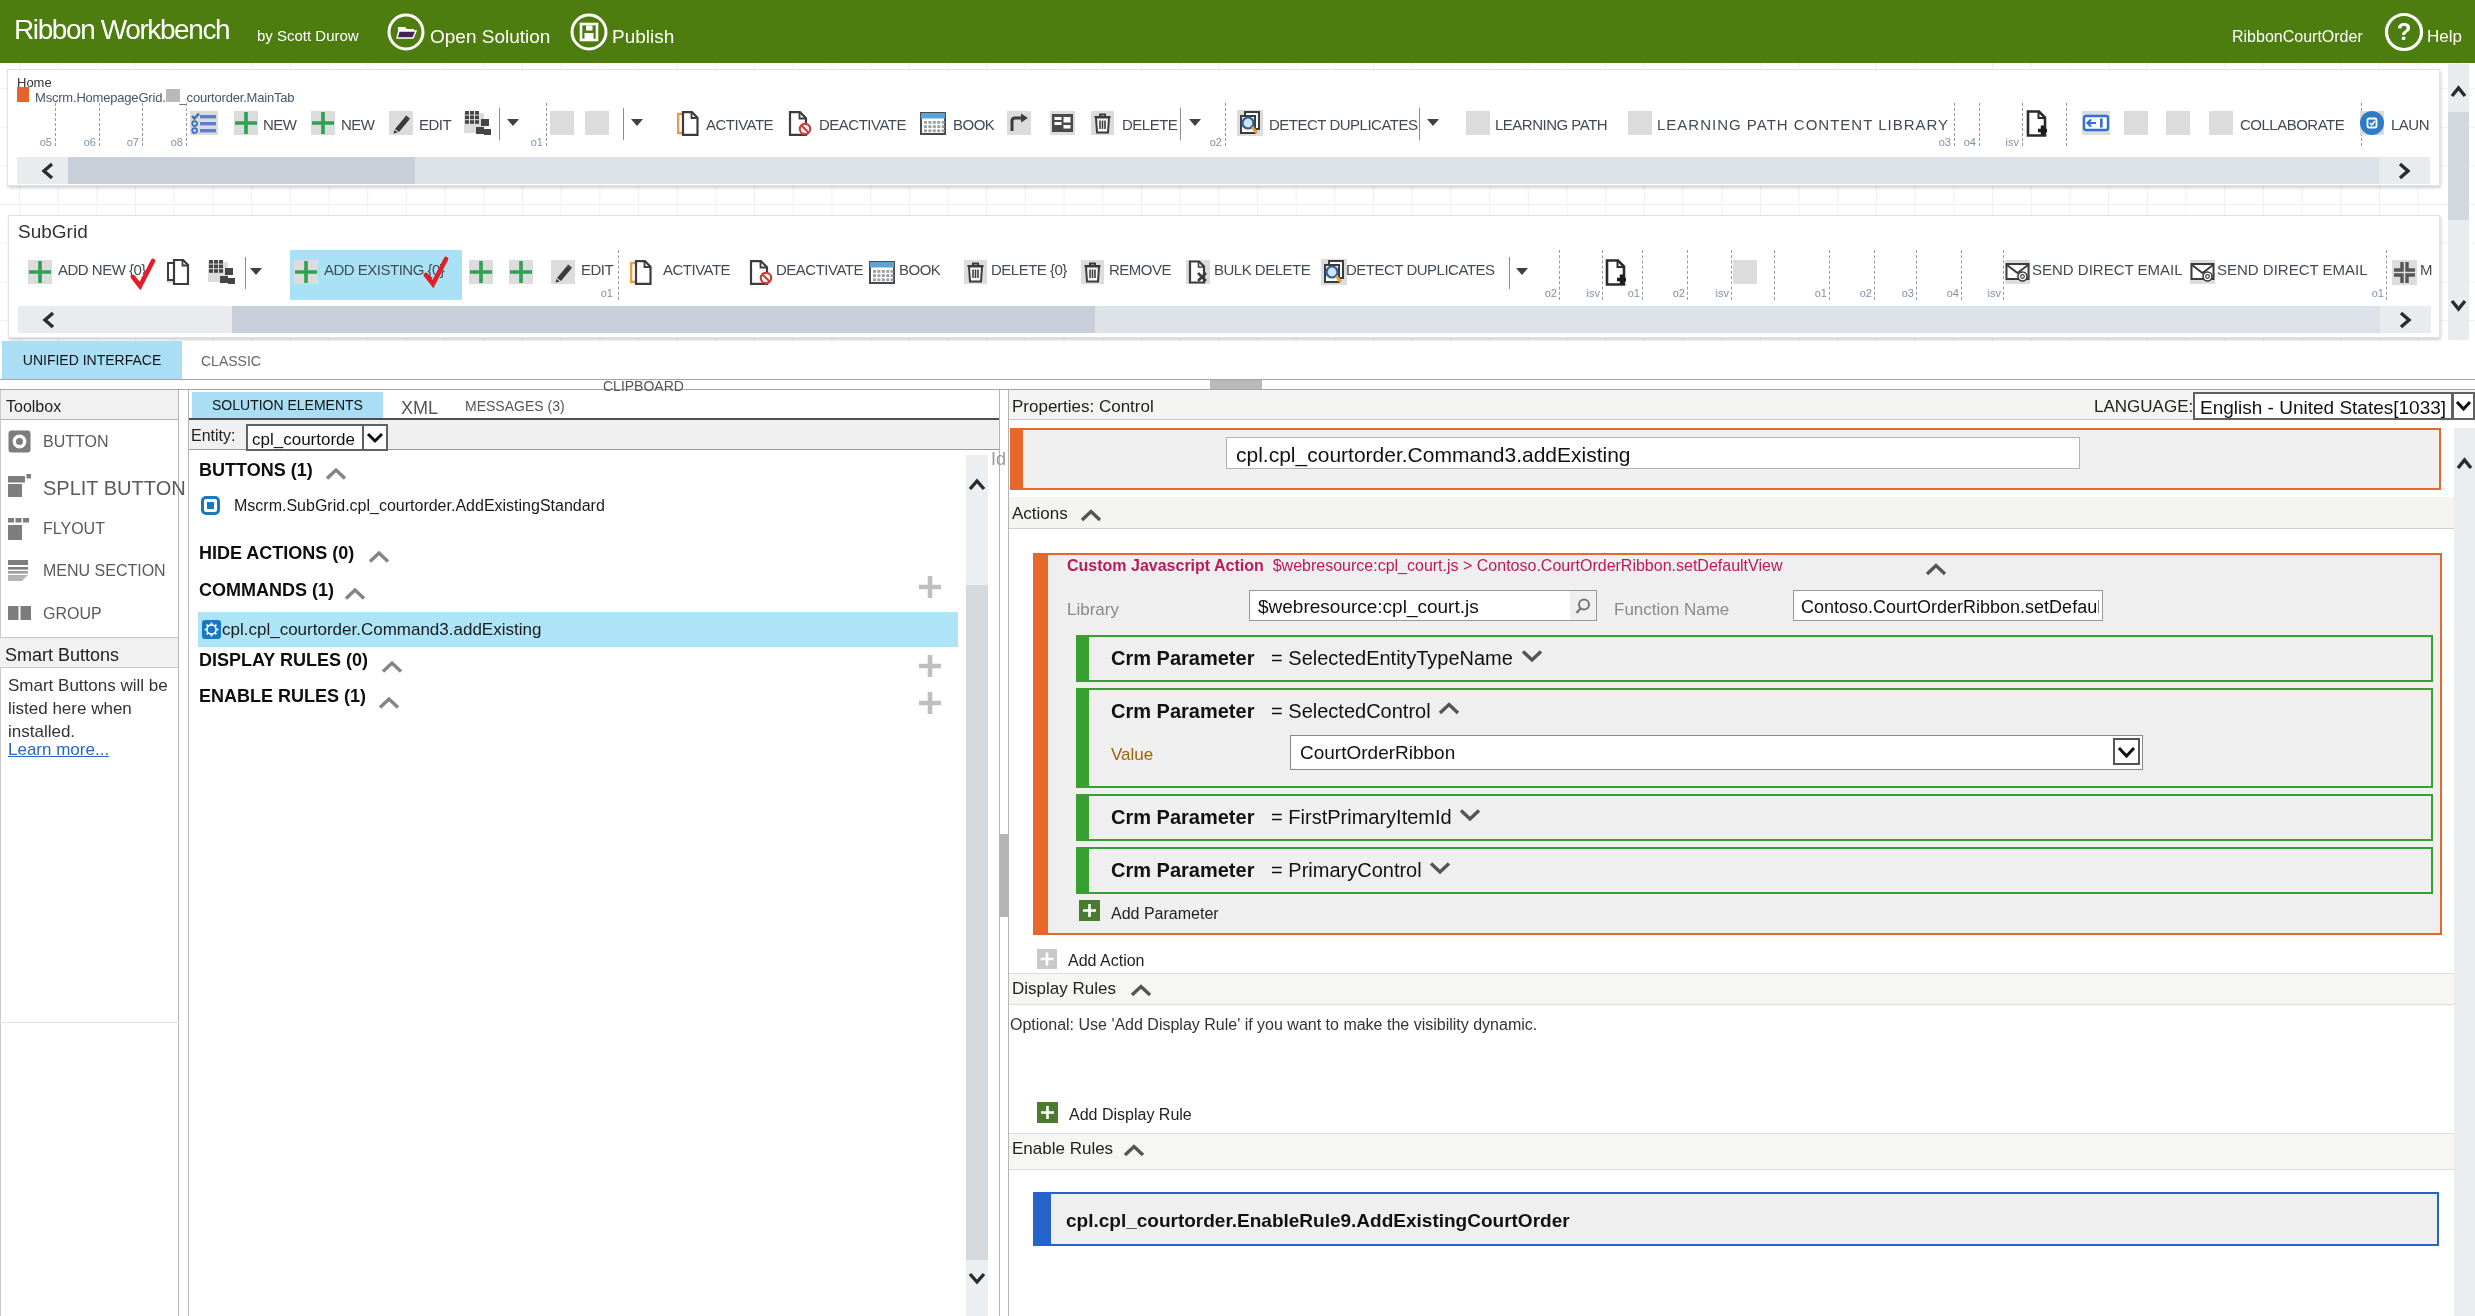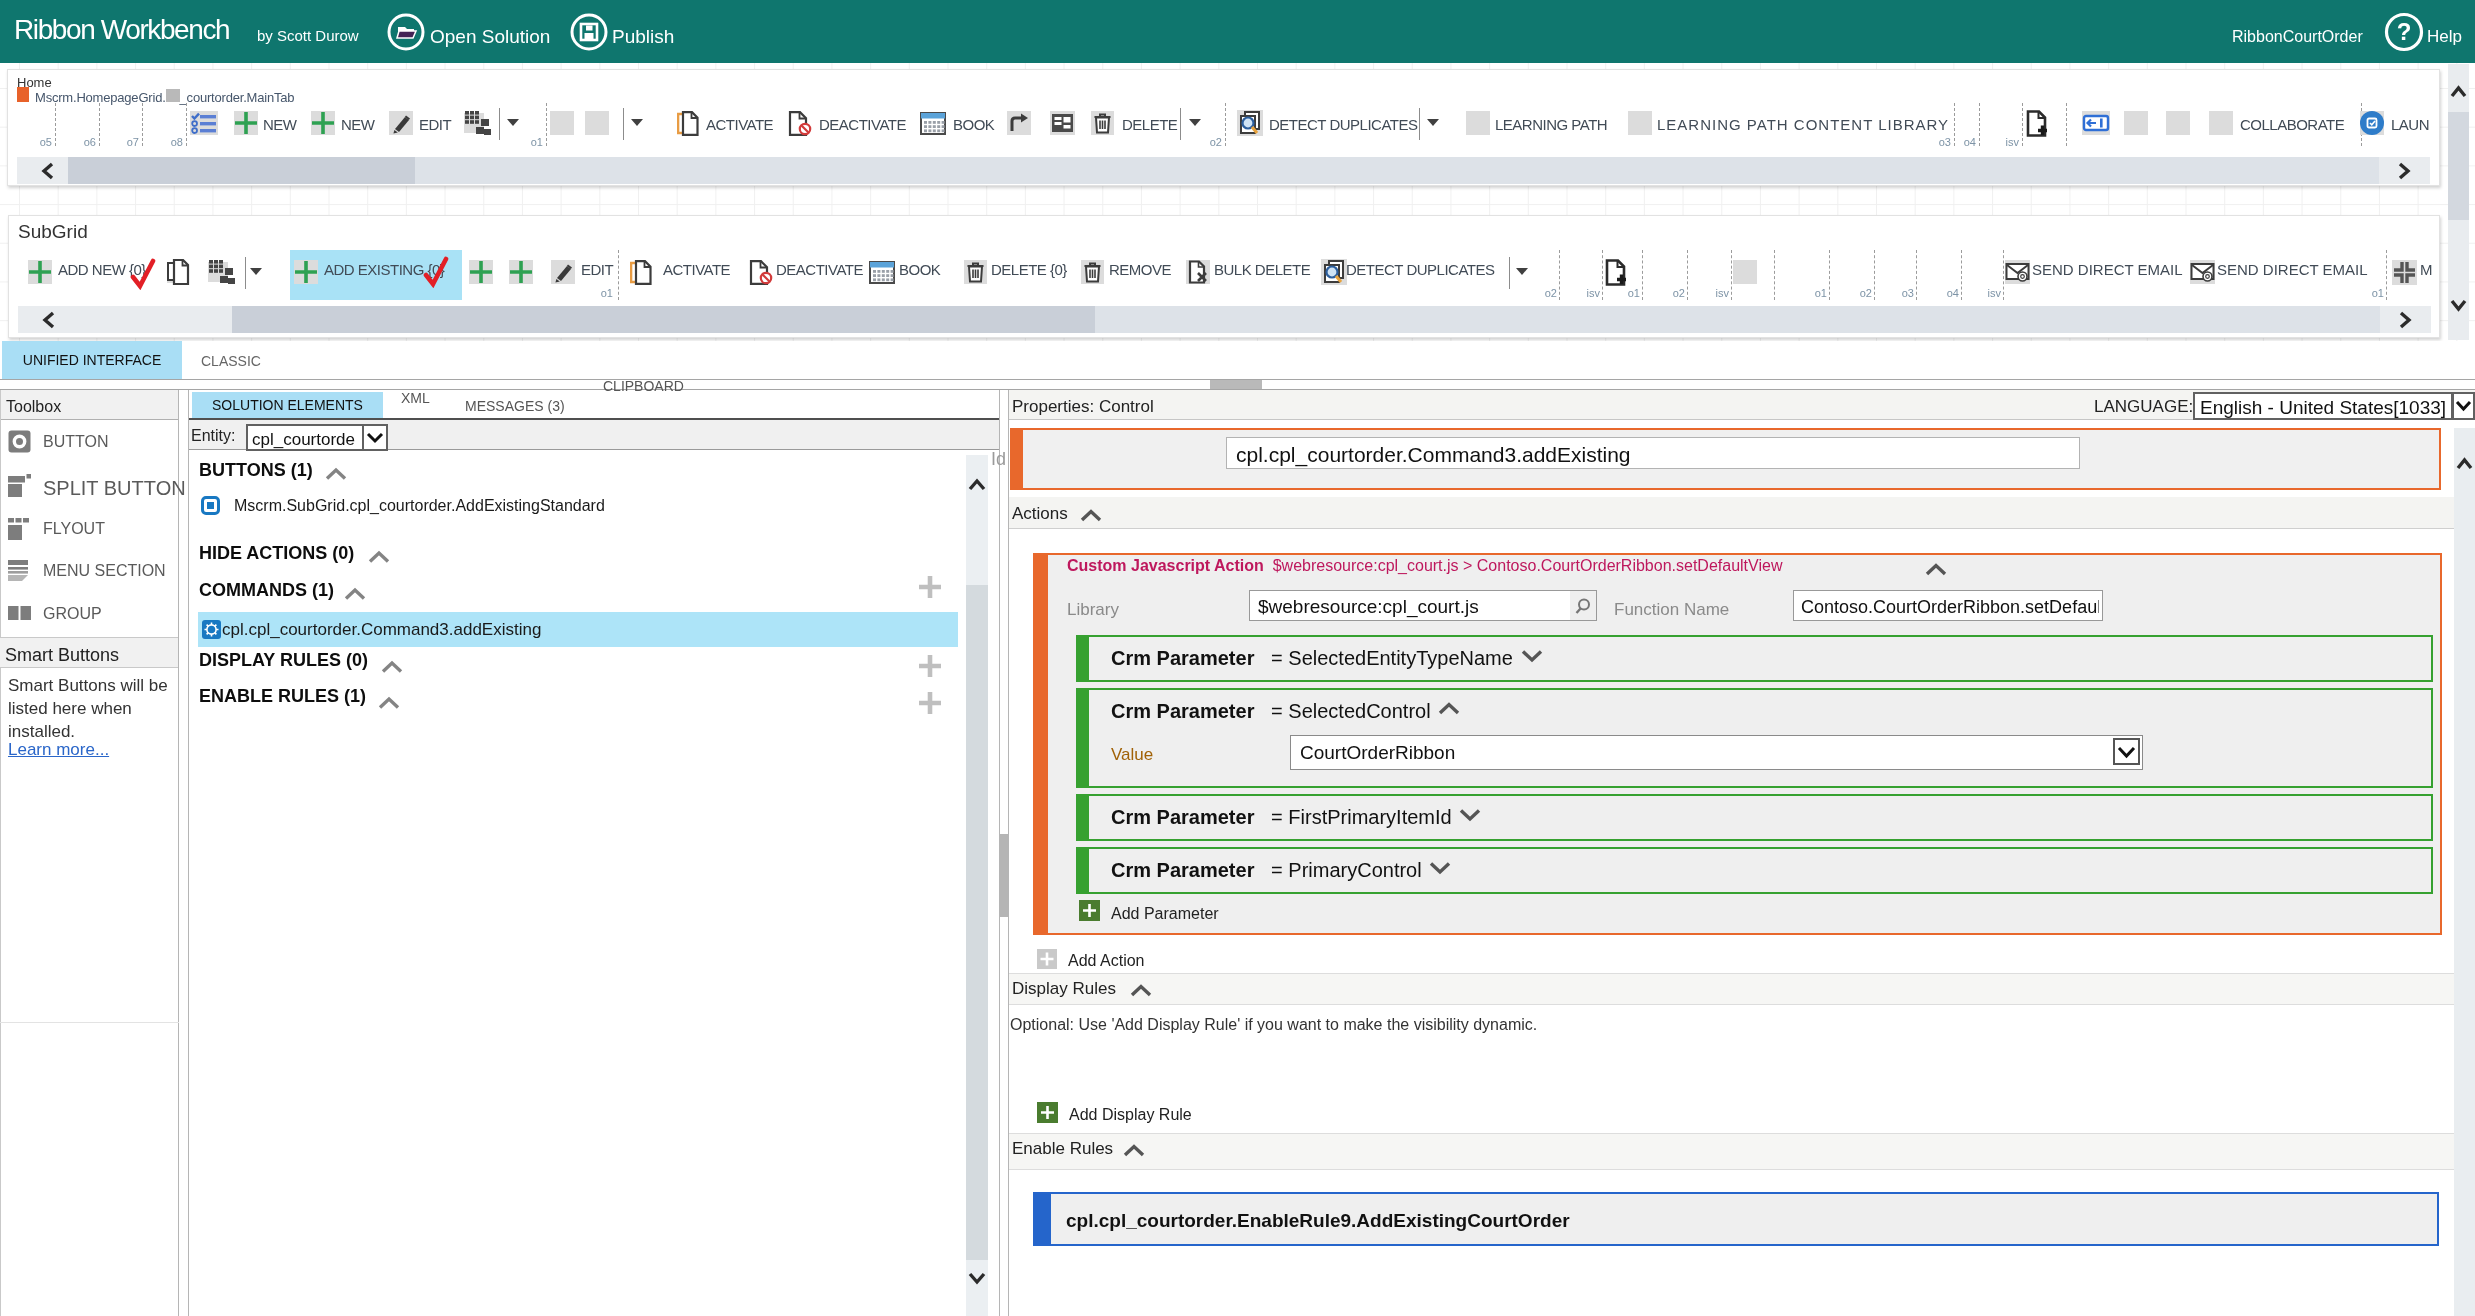--- a/index.html
+++ b/index.html
@@ -7,21 +7,21 @@
 .nw{white-space:nowrap}
 .lbl{font-size:15px;color:#414b56;white-space:nowrap;letter-spacing:-0.5px}
 .olbl{font-size:11px;color:#7d93a6;white-space:nowrap}
 .sq{background:#dcdcdc}
 .dsep{width:0;border-left:1px dashed #9b9b9b}
 .vline{width:1px;background:#8c8c8c}
 .tri{width:0;height:0;border-left:6px solid transparent;border-right:6px solid transparent;border-top:7px solid #404040}
 </style></head>
 <body>
 
-<div class="abs" style="left:0;top:0;width:2475px;height:73px;background:#0f766e">
+<div class="abs" style="left:0;top:0;width:2475px;height:73px;background:#4d7c0f">
  <div class="abs nw" style="left:14px;top:14px;font-size:28px;letter-spacing:-1.4px;color:#fff">Ribbon Workbench</div>
  <div class="abs nw" style="left:257px;top:27px;font-size:15px;color:#fff">by Scott Durow</div>
  <svg class="abs" style="left:387px;top:13px" width="38" height="38" viewBox="0 0 38 38">
    <circle cx="19" cy="19" r="17" fill="none" stroke="#fff" stroke-width="3"></circle>
    <path d="M11 14 h7 l2 2 h7 v9 h-16 z" fill="#fff"></path>
    <path d="M12 18 h17 l-3 7 h-16 z" fill="#432355" stroke="#fff" stroke-width="1.5"></path>
  </svg>
  <div class="abs nw" style="left:430px;top:26px;font-size:19px;color:#fff">Open Solution</div>
  <svg class="abs" style="left:570px;top:13px" width="38" height="38" viewBox="0 0 38 38">
    <circle cx="19" cy="19" r="17" fill="none" stroke="#fff" stroke-width="3"></circle>
@@ -456,21 +456,21 @@
   </svg>
 <div class="abs nw" style="left:43px;top:605px;font-size:16px;color:#5a5a5a">GROUP</div>
 <div class="abs" style="left:0px;top:637px;width:178px;height:31px;background:#f1f1f1;border-top:1px solid #c9c9c9;border-bottom:1px solid #c9c9c9"></div>
 <div class="abs nw" style="left:5px;top:645px;font-size:18px;color:#222">Smart Buttons</div>
 <div class="abs" style="left:8px;top:674px;width:168px;font-size:17px;color:#333;line-height:23px">Smart Buttons will be listed here when installed.</div>
 <div class="abs nw" style="left:8px;top:740px;font-size:17px;color:#2a66c9;text-decoration:underline">Learn more...</div>
 <div class="abs" style="left:0px;top:1022px;width:179px;height:1px;background:#e3e3e3"></div>
 <div class="abs" style="left:188px;top:390px;width:812px;height:926px;border-left:1px solid #b5b5b5;border-right:1px solid #b5b5b5;background:#fff"></div>
 <div class="abs" style="left:189px;top:390px;width:810px;height:30px;background:#fff;border-bottom:2px solid #4f4f4f"></div>
 <div class="abs" style="left:192px;top:392px;width:191px;height:26px;background:#a9def5;text-align:center;line-height:26px;font-size:14px;color:#111">SOLUTION ELEMENTS</div>
-<div class="abs nw" style="left:401px;top:390px;font-size:14px;color:#555">XML</div>
+<div class="abs nw" style="left:401px;top:398px;font-size:18px;color:#555">XML</div>
 <div class="abs nw" style="left:465px;top:398px;font-size:14px;color:#555">MESSAGES (3)</div>
 <div class="abs nw" style="left:603px;top:378px;font-size:14px;color:#555">CLIPBOARD</div>
 <div class="abs" style="left:189px;top:420px;width:810px;height:30px;background:#f0f0f0;border-bottom:1px solid #9a9a9a"></div>
 <div class="abs nw" style="left:191px;top:427px;font-size:16px;color:#222">Entity:</div>
 <div class="abs" style="left:246px;top:424px;width:142px;height:27px;background:#fff;border:2px solid #616161"></div>
 <div class="abs nw" style="left:252px;top:430px;font-size:17px;color:#111">cpl_courtorde</div>
 <div class="abs" style="left:362px;top:424px;width:26px;height:27px;border:2px solid #616161;border-left:2px solid #616161"></div>
 <svg class="abs" style="left:366px;top:431px" width="18" height="13">
     <path d="M2 3 L9 10 L16 3" fill="none" stroke="#111" stroke-width="3"></path>
   </svg>

